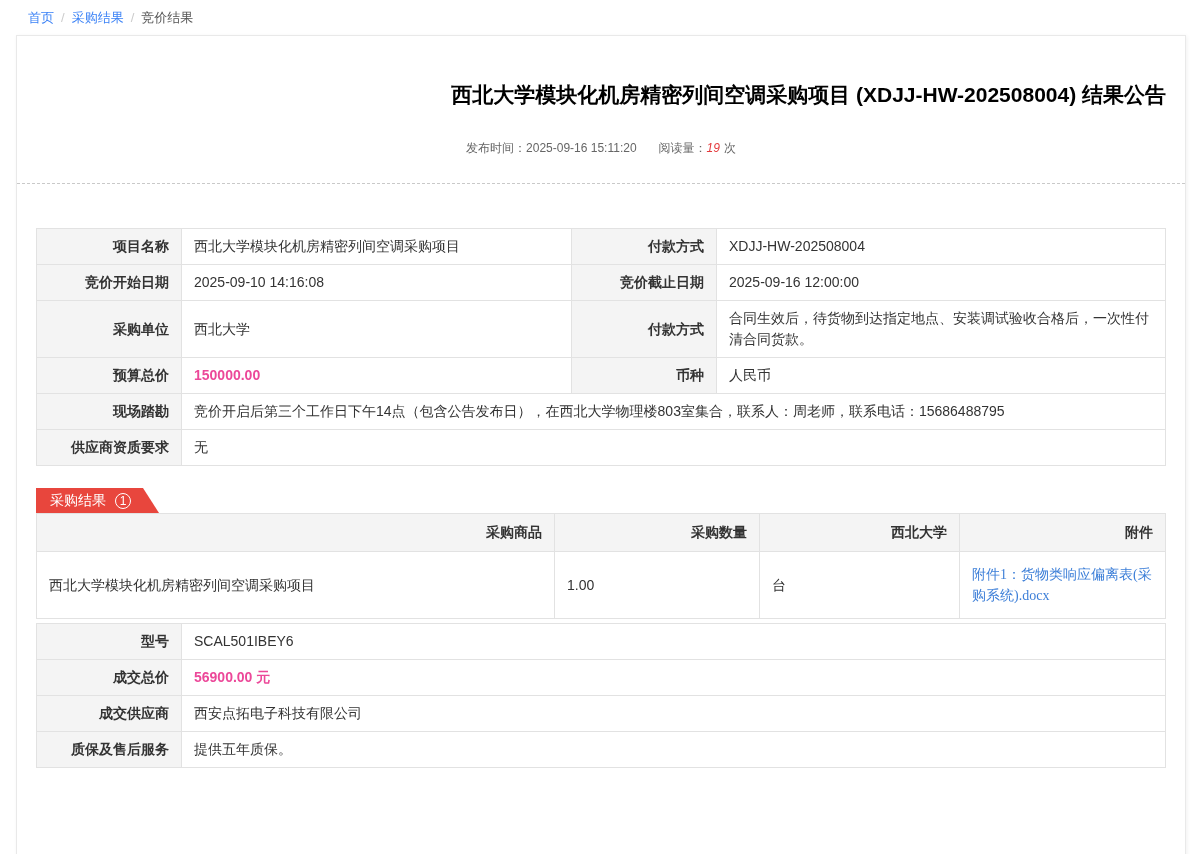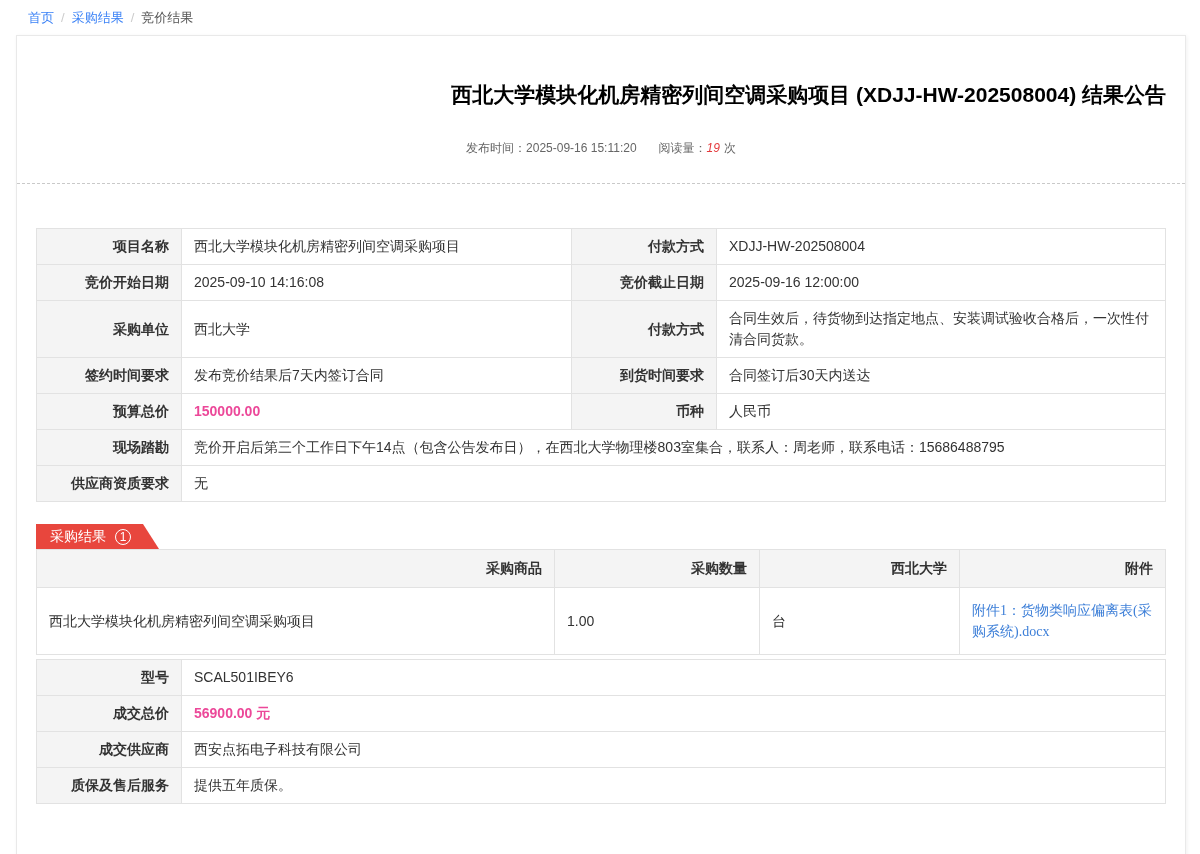--- a/index.html
+++ b/index.html
@@ -158,26 +158,20 @@
       <td class="lbl">竞价截止日期</td>
       <td>2025-09-16 12:00:00</td>
     </tr>
     <tr>
       <td class="lbl">采购单位</td>
       <td>西北大学</td>
       <td class="lbl">付款方式</td>
       <td>合同生效后，待货物到达指定地点、安装调试验收合格后，一次性付清合同货款。</td>
     </tr>
     <tr>
-      <td class="lbl">签约时间要求</td>
-      <td>发布竞价结果后7天内签订合同</td>
-      <td class="lbl">到货时间要求</td>
-      <td>合同签订后30天内送达</td>
-    </tr>
-    <tr>
       <td class="lbl">预算总价</td>
       <td class="price-red">150000.00</td>
       <td class="lbl">币种</td>
       <td>人民币</td>
     </tr>
     <tr>
       <td class="lbl">现场踏勘</td>
       <td colspan="3">竞价开启后第三个工作日下午14点（包含公告发布日），在西北大学物理楼803室集合，联系人：周老师，联系电话：15686488795</td>
     </tr>
     <tr>

